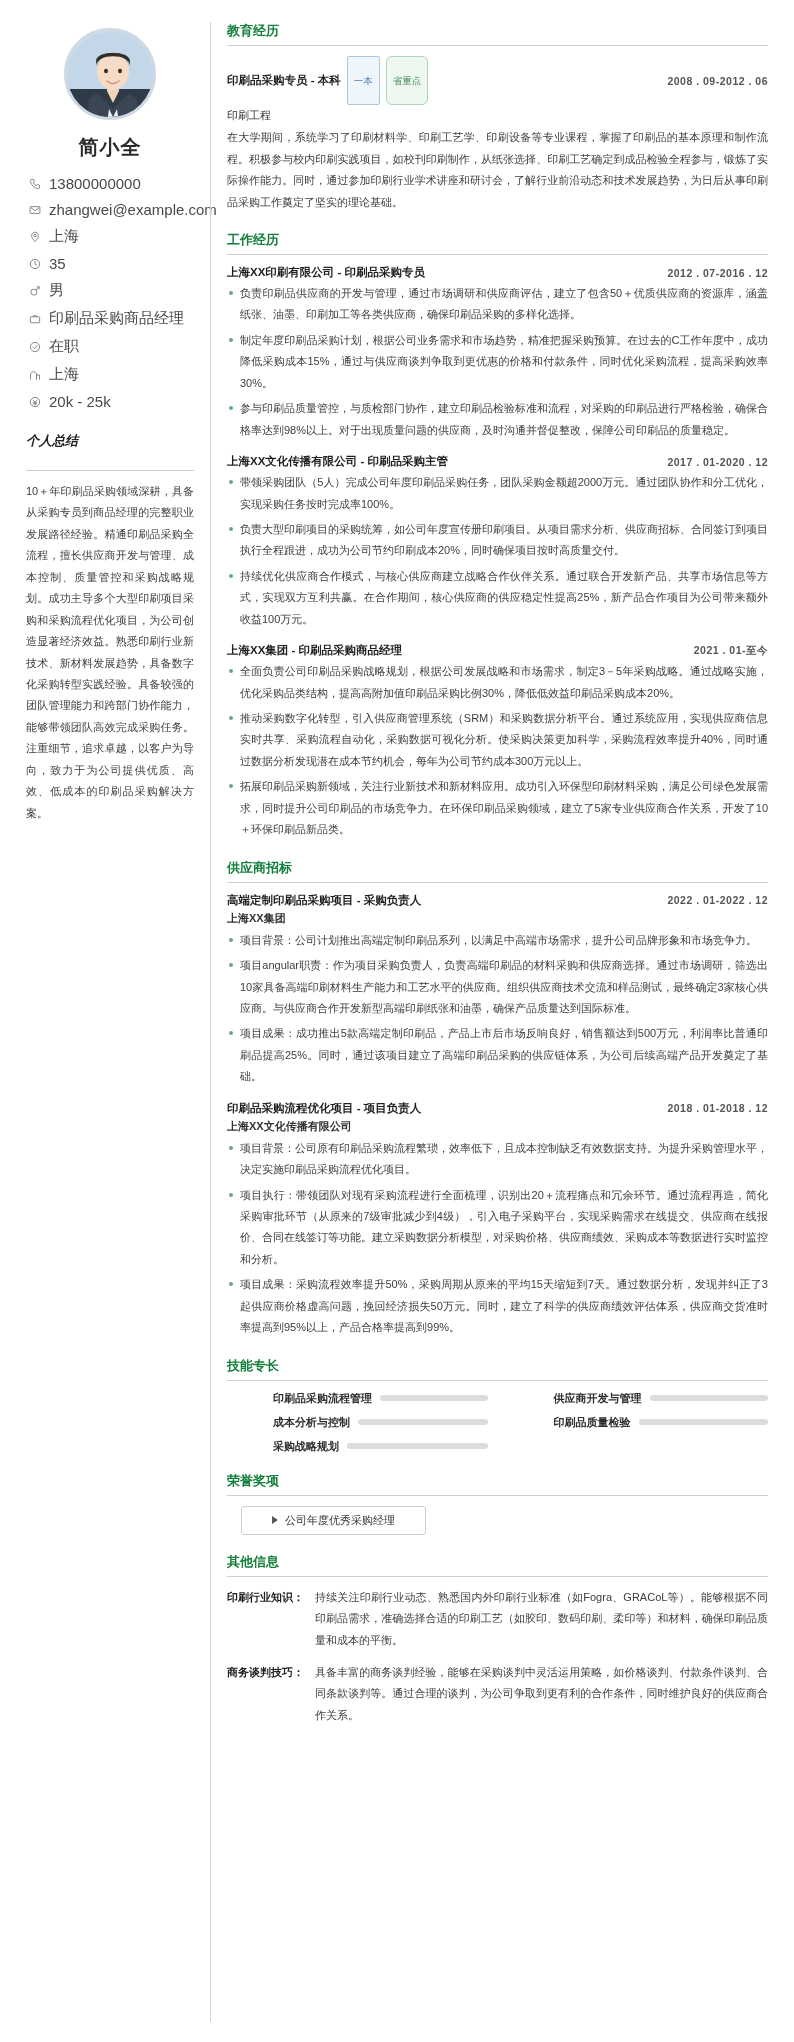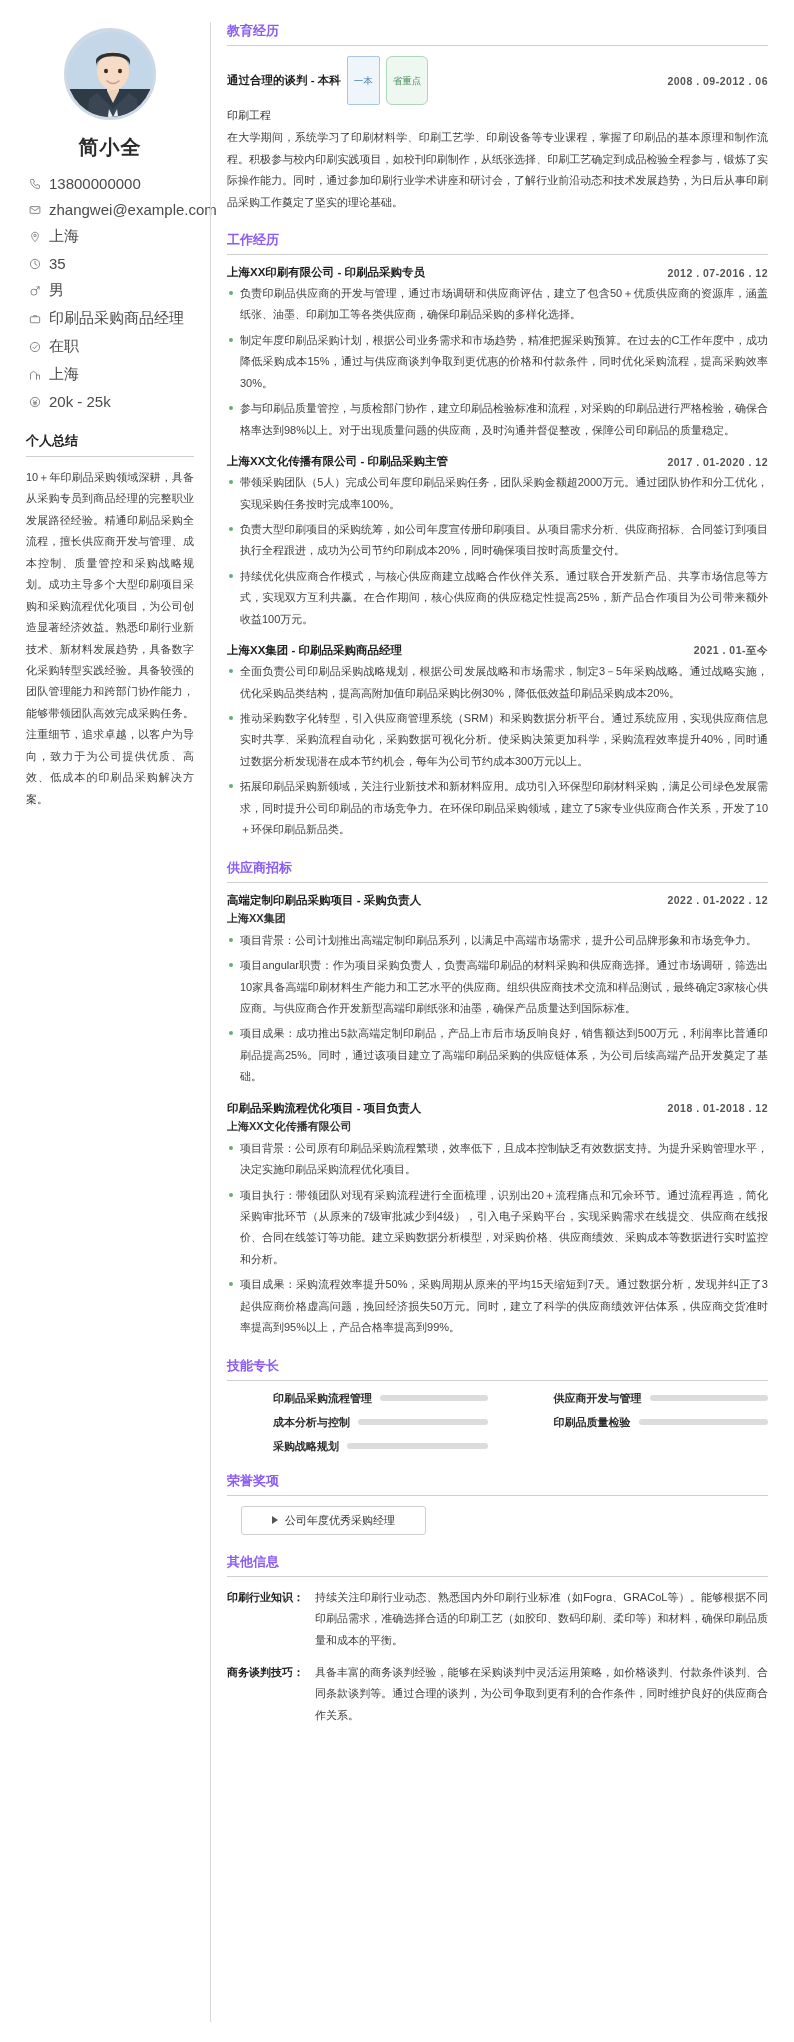--- a/index.html
+++ b/index.html
@@ -28,33 +28,33 @@
   }
   .info-list { padding-left: 2px; }
   .info-row { display:flex; align-items:center; margin-bottom: 9px; font-size: 15px; color: #4a4a4a; text-align: center; }
   .info-row .ic {
     width: 14px; height: 14px; flex: 0 0 14px; margin-right: 7px;
     display:flex; align-items:center; justify-content:center; color:#7a7a7a;
   }
   .info-row .ic svg { display:block; }
   .section-left { margin-top: 22px; }
   .left-title {
-    font-size: 13px; font-weight: bold; color: #222; padding-bottom: 6px;
-    border-bottom: 1px solid #cfcfcf; margin-bottom: 10px;
+    font-size: 13px; font-weight: bold; color: #222; padding-bottom: 20px;
+    border-bottom: 1px solid #cfcfcf; margin-bottom: 10px; font-style: italic;
   }
   .summary { font-size: 11px; line-height: 1.95; color: #3d3d3d; text-align: justify; }
 
   
   .divider { width: 1px; background: #d8d8d8; margin: 0 16px 0 2px; flex: 0 0 1px; }
 
   
   .right { flex: 1 1 auto; min-width: 0; }
   .sec { margin-bottom: 18px; }
   .sec-title {
-    font-size: 13px; font-weight: bold; color: #8b5cf6;
+    font-size: 13px; font-weight: bold; color: #15803d;
     padding-bottom: 5px; border-bottom: 1px solid #cfcfcf; margin-bottom: 10px;
   }
   .entry { margin-bottom: 13px; }
   .entry-head { display: flex; align-items: center; justify-content: space-between; margin-bottom: 3px; }
   .entry-head-left { display:flex; align-items:center; flex-wrap: wrap; gap: 6px; min-width:0; }
   .entry-title { font-size: 11.5px; font-weight: bold; color: #1f1f1f; }
   .tag {
     font-size: 9.5px; color: #4a7fb5; border: 1px solid #a9c6e3; background: #eef5fb;
     border-radius: 2px; padding: 17px 6px; line-height: 1.4;
   }
@@ -229,21 +229,21 @@
 
   <div class="divider"></div>
 
   <div class="right">
 
     <div class="sec">
       <div class="sec-title">教育经历</div>
       <div class="entry">
         <div class="entry-head">
           <div class="entry-head-left">
-            <span class="entry-title">通过合理的谈判 - 本科</span>
+            <span class="entry-title">印刷品采购专员 - 本科</span>
             <span class="tag">一本</span>
             <span class="tag green">省重点</span>
           </div>
           <span class="entry-date">2008 . 09-2012 . 06</span>
         </div>
         <div class="entry-sub">印刷工程</div>
         <div class="para">在大学期间，系统学习了印刷材料学、印刷工艺学、印刷设备等专业课程，掌握了印刷品的基本原理和制作流程。积极参与校内印刷实践项目，如校刊印刷制作，从纸张选择、印刷工艺确定到成品检验全程参与，锻炼了实际操作能力。同时，通过参加印刷行业学术讲座和研讨会，了解行业前沿动态和技术发展趋势，为日后从事印刷品采购工作奠定了坚实的理论基础。</div>
       </div>
     </div>
 

